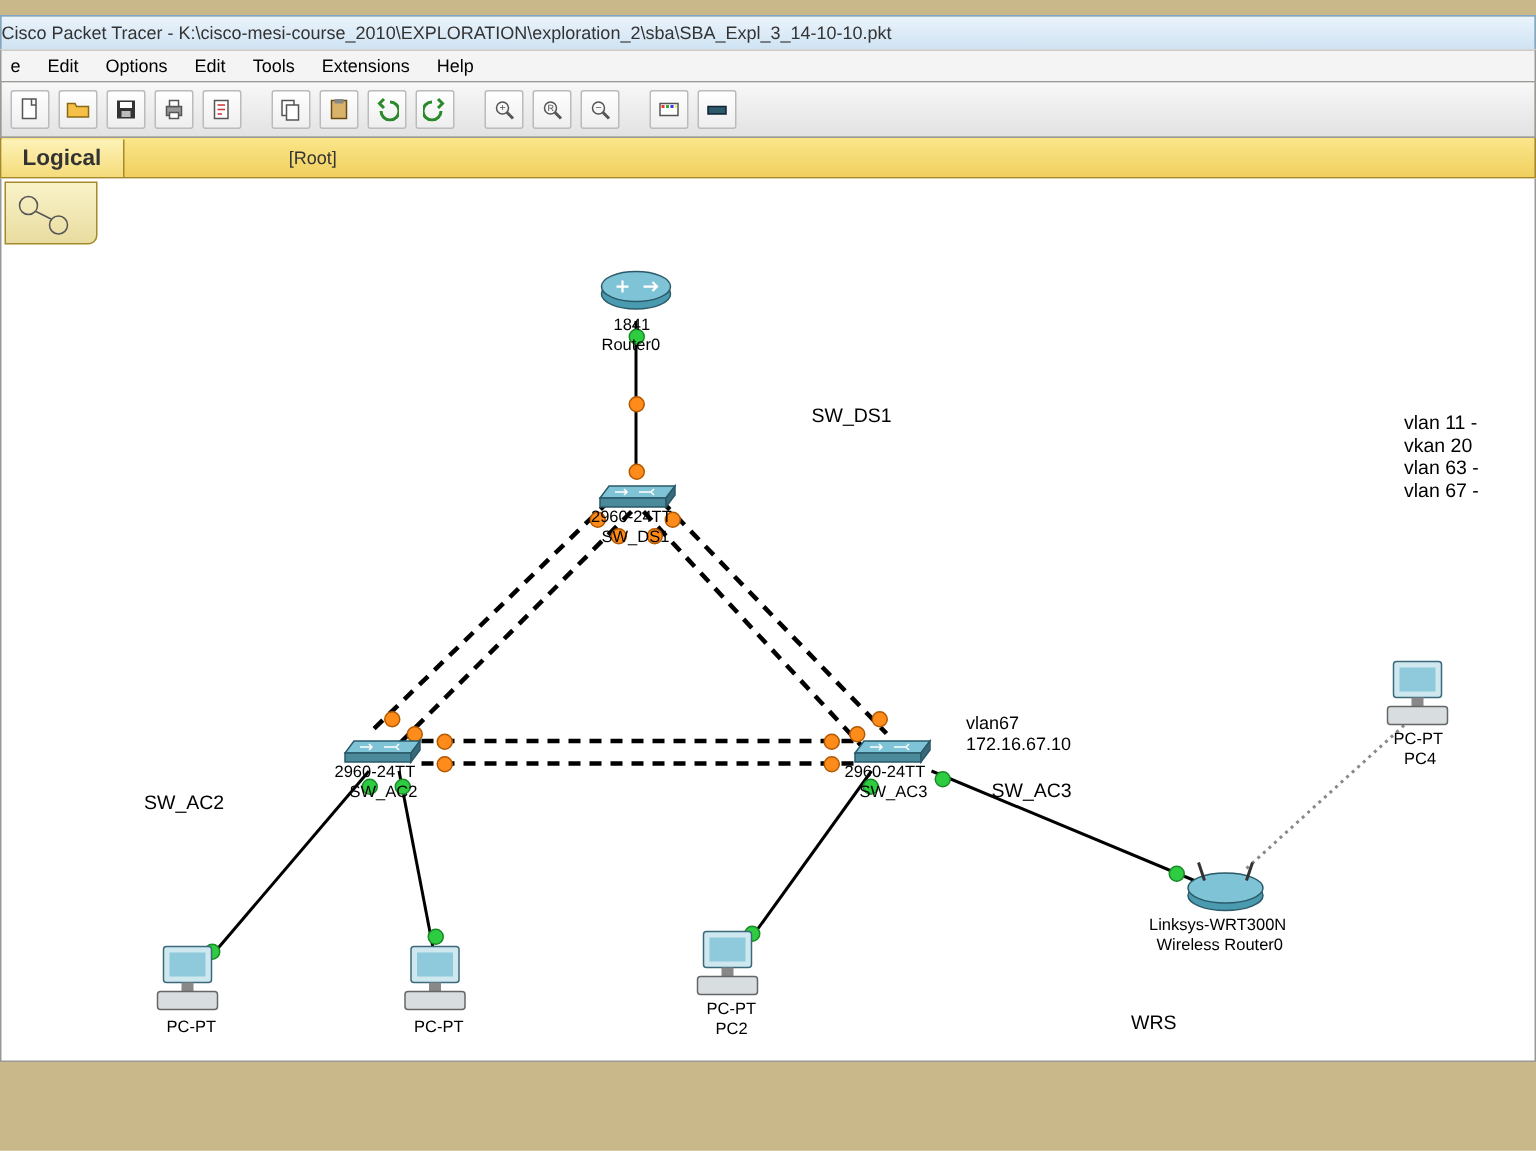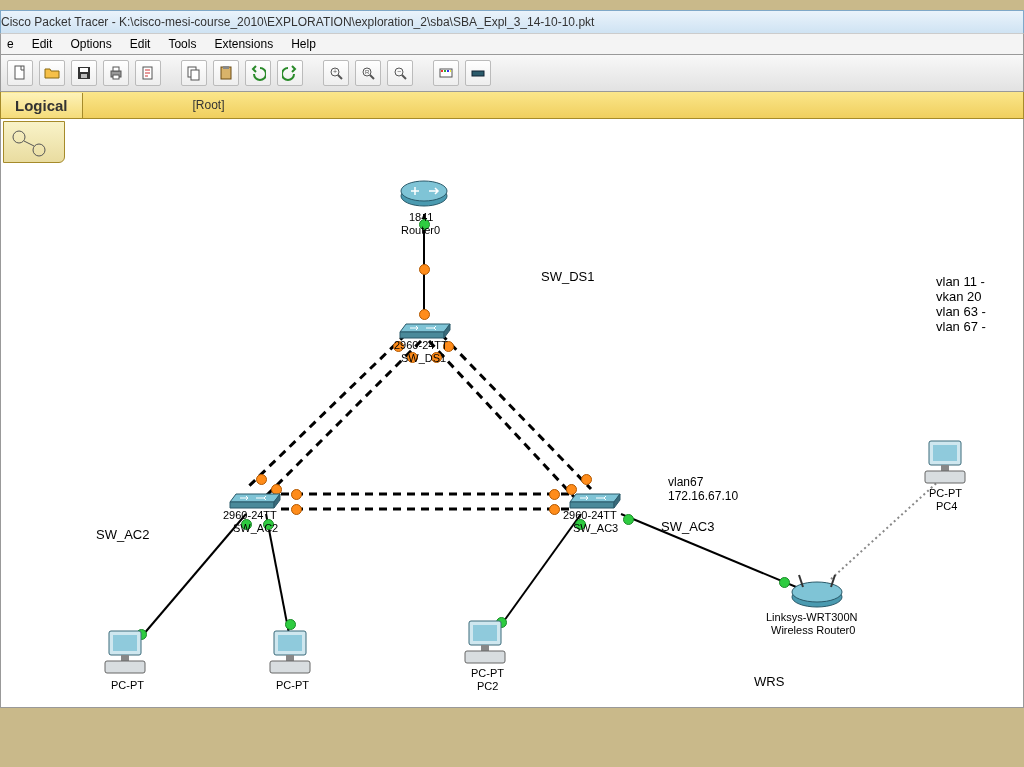--- a/index.html
+++ b/index.html
@@ -344,21 +344,21 @@
           <polygon points="4,18 48,18 54,10 10,10" fill="#7fc4d6" stroke="#2a5a6a"></polygon>
           <polygon points="4,18 4,24 48,24 48,18" fill="#4a8a9a" stroke="#2a5a6a"></polygon>
           <polygon points="48,18 54,10 54,16 48,24" fill="#3a6a7a" stroke="#2a5a6a"></polygon>
           <path d="M14 14h8m-2-2l2 2-2 2 M30 14h8m2-2l-2 2 2 2" stroke="#fff" stroke-width="1" fill="none"></path>
         </svg>
       </div>
       <div class="dev-label" style="top:390px;left:562px">2960-24TT</div>
       <div class="dev-label" style="top:403px;left:572px">SW_AC3</div>
       <div class="dev-label" style="top:400px;left:660px;font-size:13px">SW_AC3</div>
 
-      <div class="note" style="top:355px;left:665px">
+      <div class="note" style="top:355px;left:641px">
         <div>vlan67</div>
         <div>172.16.67.10</div>
       </div>
 
       <div class="device wrouter" style="top:450px;left:788px">
         <svg width="56" height="40" viewBox="0 0 56 40">
           <ellipse cx="28" cy="28" rx="25" ry="10" fill="#4a9ab0" stroke="#2a5a6a"></ellipse>
           <ellipse cx="28" cy="23" rx="25" ry="10" fill="#7fc4d6" stroke="#2a5a6a"></ellipse>
           <line x1="10" y1="6" x2="14" y2="18" stroke="#333" stroke-width="2"></line>
           <line x1="46" y1="6" x2="42" y2="18" stroke="#333" stroke-width="2"></line>

